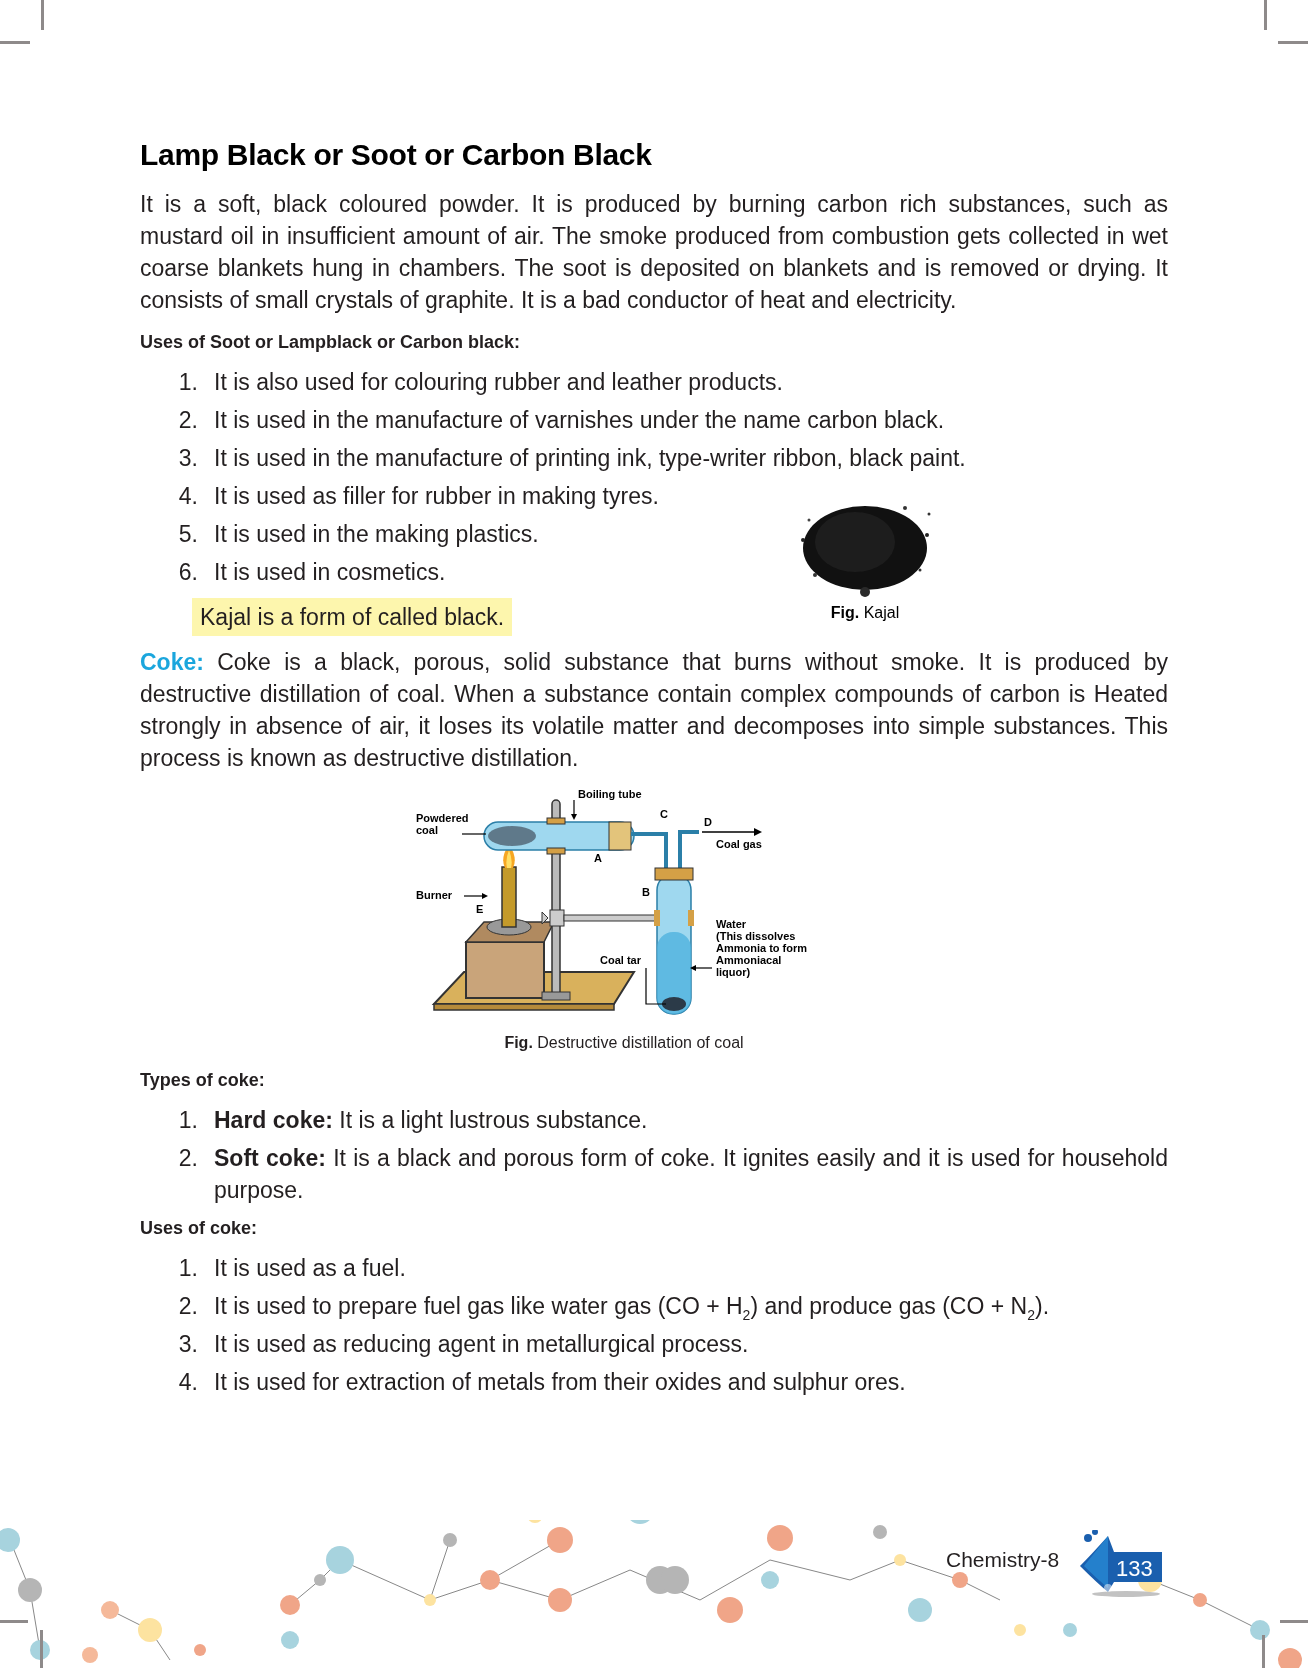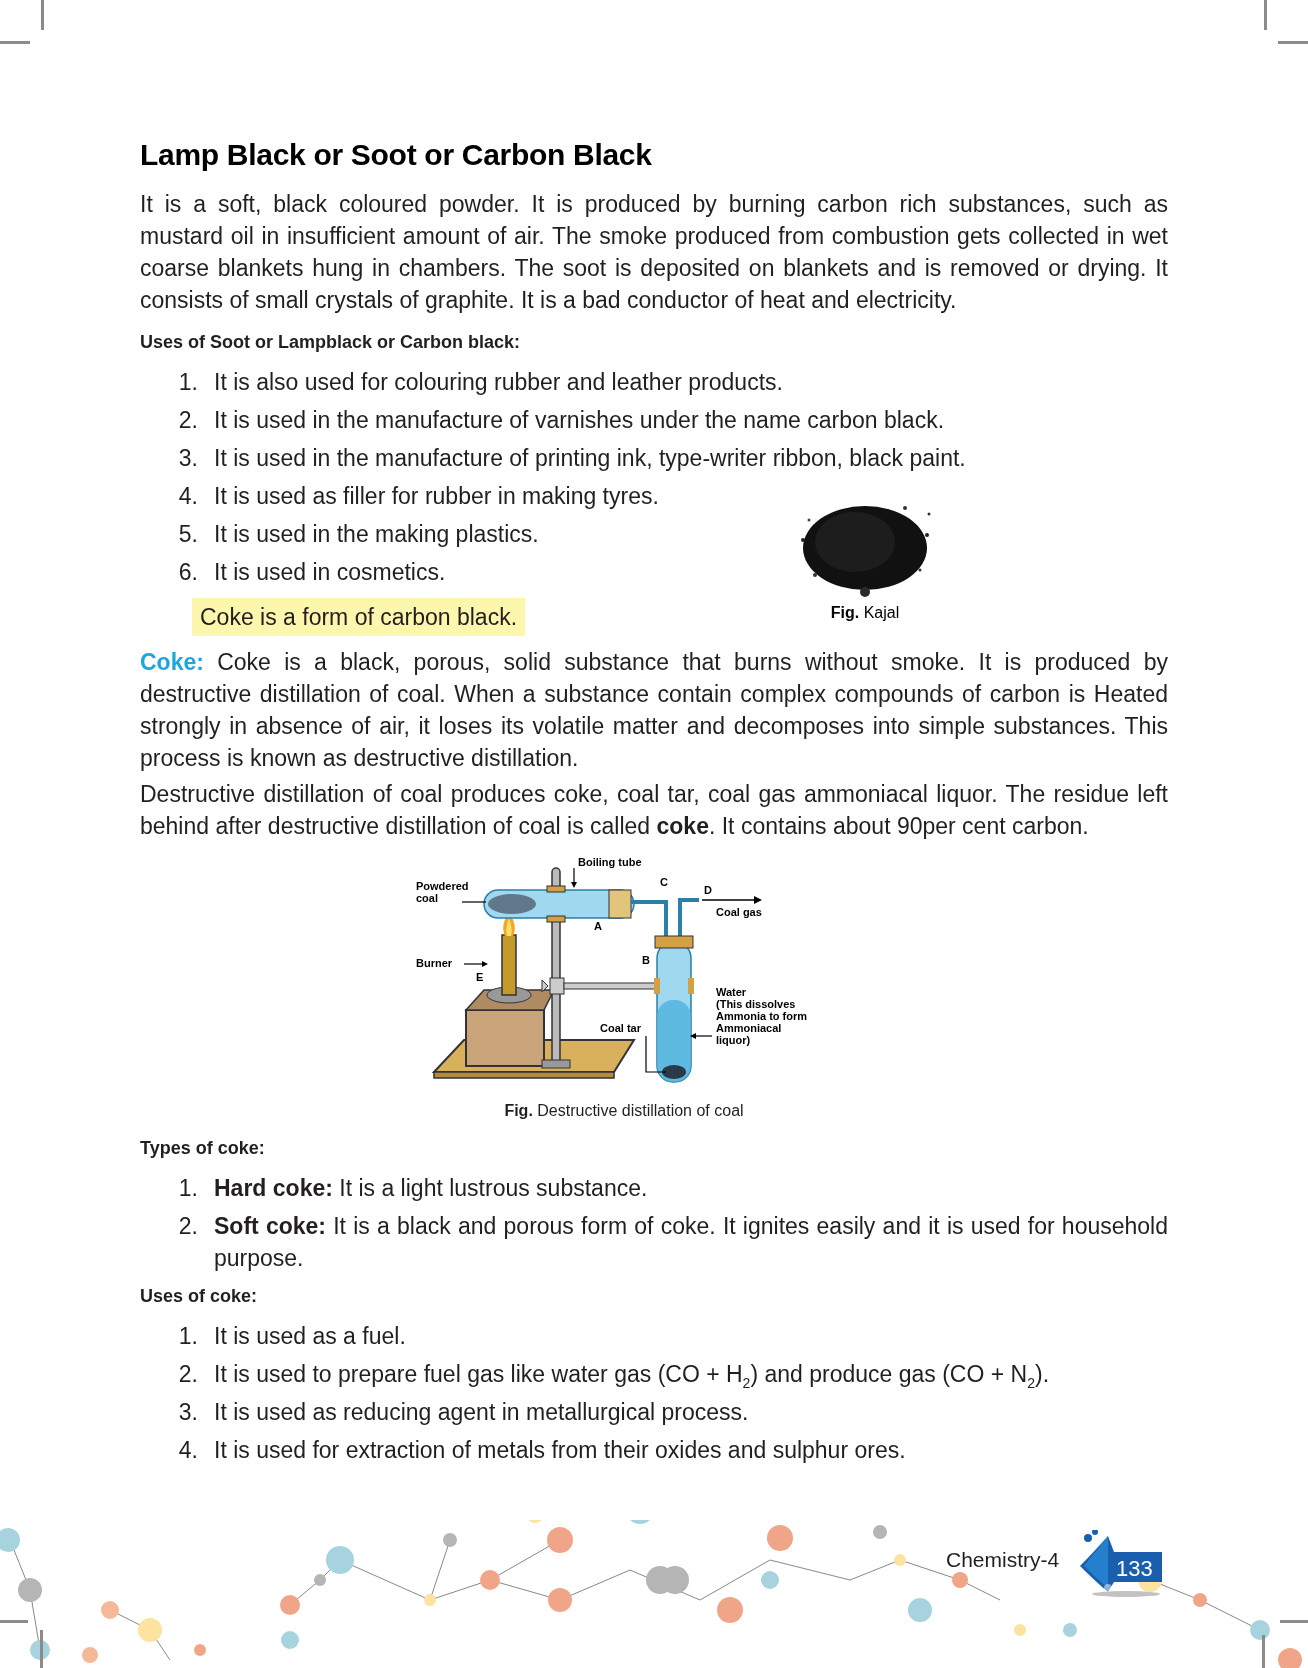--- a/index.html
+++ b/index.html
@@ -69,21 +69,21 @@
       </li>
     <li>
         <span class="num">5.</span>
         <span class="txt">It is used in the making plastics.</span>
       </li>
     <li>
         <span class="num">6.</span>
         <span class="txt">It is used in cosmetics.</span>
       </li>
   </ol>
-  <div class="highlight">Coke is a form of carbon black.</div>
+  <div class="highlight">Kajal is a form of called black.</div>
 
   <div class="kajal-fig">
     <div class="kajal-img">
       <svg width="140" height="120" viewBox="0 0 140 120">
         <ellipse cx="70" cy="68" rx="62" ry="42" fill="#111"></ellipse>
         <ellipse cx="60" cy="62" rx="40" ry="30" fill="#1d1d1d"></ellipse>
         <circle cx="8" cy="60" r="2" fill="#222"></circle>
           <circle cx="132" cy="55" r="2" fill="#222"></circle>
         <circle cx="20" cy="95" r="2" fill="#333"></circle>
           <circle cx="125" cy="90" r="1.5" fill="#333"></circle>
@@ -93,23 +93,20 @@
           <circle cx="110" cy="28" r="2" fill="#333"></circle>
       </svg>
     </div>
     <div class="caption" style="margin-top:4px;">
       <b>Fig.</b><span> Kajal</span>
     </div>
   </div>
 
   <p style="margin-top:10px;">
     <span class="coke-label">Coke:</span><span> Coke is a black, porous, solid substance that burns without smoke. It is produced by destructive distillation of coal. When a substance contain complex compounds of carbon is Heated strongly in absence of air, it loses its volatile matter and decomposes into simple substances. This process is known as destructive distillation.</span>
-  </p>
-  <p style="margin-top:4px;">
-    <span>Destructive distillation of coal produces coke, coal tar, coal gas ammoniacal liquor. The residue left behind after destructive distillation of coal is called </span><b>coke</b><span>. It contains about 90per cent carbon.</span>
   </p>
 
   <div class="diagram">
     <svg viewBox="0 0 420 240" font-family="Liberation Sans, sans-serif" font-weight="bold" font-size="11">
 
       <polygon points="20,222 50,190 220,190 200,222" fill="#d9b15c" stroke="#333" stroke-width="2"></polygon>
       <rect x="20" y="222" width="180" height="6" fill="#b58a3a" stroke="#333" stroke-width="1.5"></rect>
 
       <rect x="52" y="160" width="78" height="56" fill="#c9a47a" stroke="#333" stroke-width="2"></rect>
       <polygon points="52,160 70,140 140,140 130,160" fill="#b08a60" stroke="#333" stroke-width="1.5"></polygon>
@@ -267,21 +264,21 @@
     <circle cx="1200" cy="80" r="7" fill="#f0a588"></circle>
     <circle cx="1260" cy="110" r="10" fill="#a7d3de"></circle>
     <circle cx="1290" cy="140" r="12" fill="#f0a588"></circle>
   </g>
   <rect x="0" y="100" width="28" height="3" fill="#8e8a8a"></rect>
   <rect x="40" y="110" width="3" height="38" fill="#8e8a8a"></rect>
   <rect x="1280" y="100" width="28" height="3" fill="#8e8a8a"></rect>
   <rect x="1262" y="115" width="3" height="33" fill="#8e8a8a"></rect>
 </svg>
 
-<div class="footer-text">Chemistry-4</div>
+<div class="footer-text">Chemistry-8</div>
 <div class="page-badge">
   <svg width="90" height="68" viewBox="0 0 90 68">
     <ellipse cx="48" cy="64" rx="34" ry="3" fill="#999" opacity="0.6"></ellipse>
     <path d="M30 6 Q12 26 2 36 Q18 52 30 62 L36 52 L84 52 L84 22 L36 22 Z" fill="#1a5fae"></path>
     <path d="M30 6 Q14 26 6 36 Q18 48 30 58 Z" fill="#2a8fd8" opacity="0.7"></path>
     <circle cx="10" cy="8" r="4" fill="#1a5fae"></circle>
       <circle cx="17" cy="2" r="3" fill="#1a5fae"></circle>
     <circle cx="30" cy="58" r="4" fill="#fff" opacity="0.5"></circle>
     <text x="38" y="46" font-family="Liberation Sans, sans-serif" font-size="22" fill="#ffffff">133</text>
   </svg>

